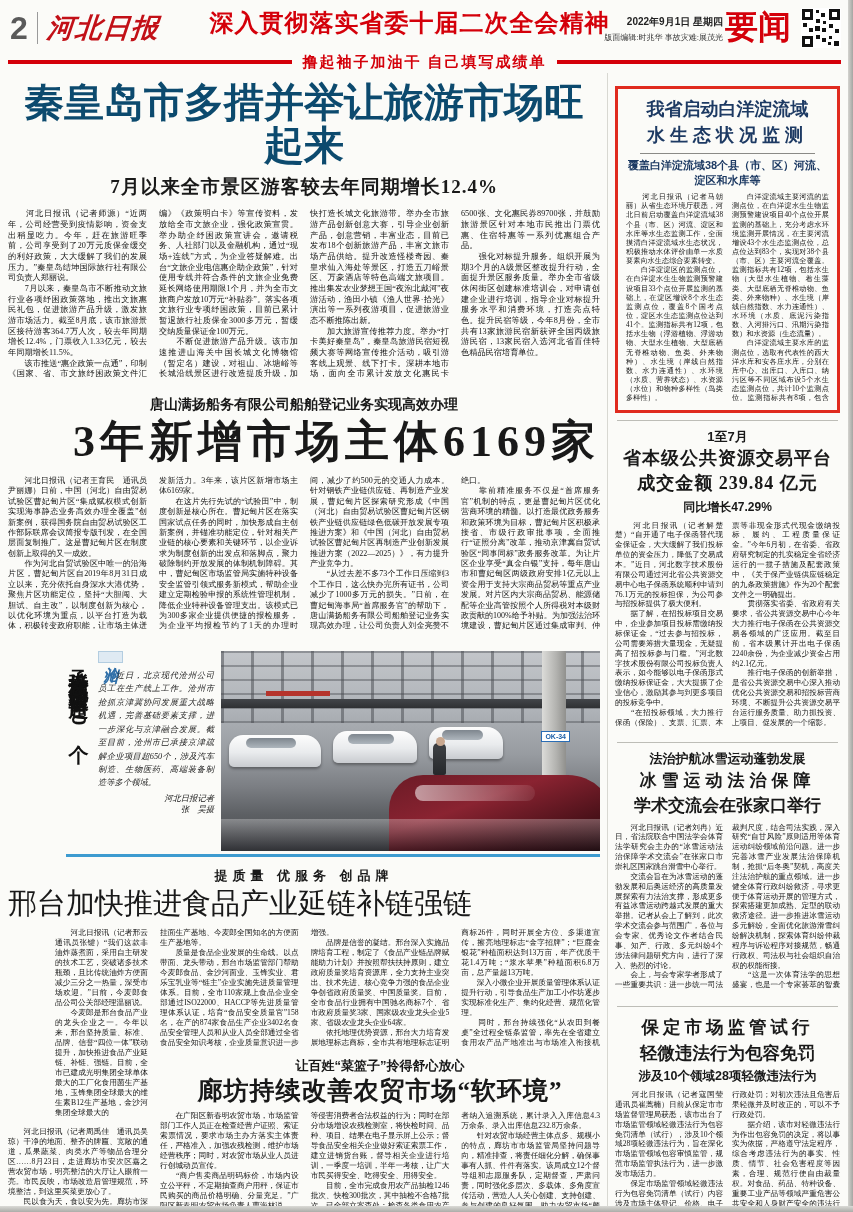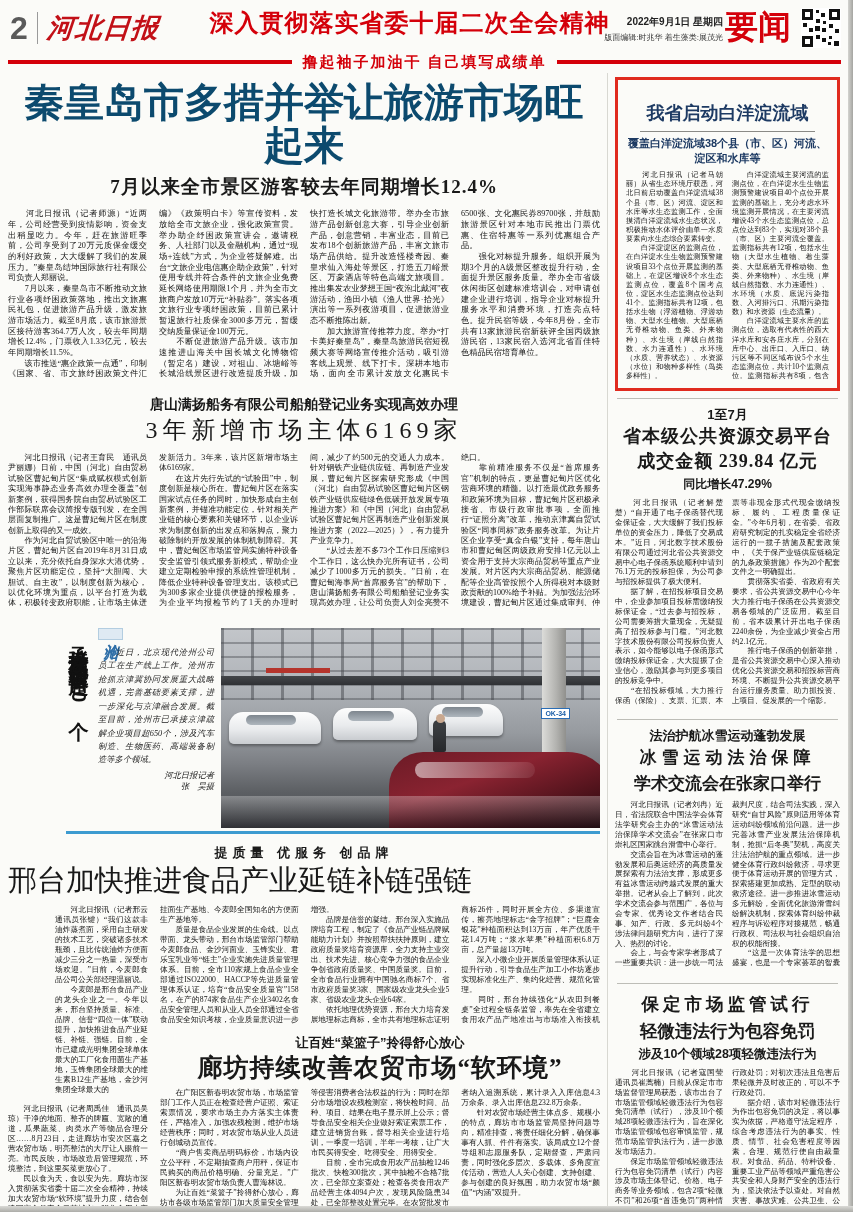--- a/index.html
+++ b/index.html
@@ -36,21 +36,21 @@
   .art-body{font-family:"Liberation Serif",serif;text-align:justify;white-space:pre-line;overflow:hidden;color:#141414;}
 
   
   .qhd-title{font-family:"Liberation Sans",sans-serif;font-weight:900;font-size:40px;text-align:center;
              line-height:1.08;margin-top:8px;color:#0c4a6e;letter-spacing:0px;}
   .qhd-sub{font-weight:bold;font-size:19px;text-align:center;margin:7px 0 9px;letter-spacing:1px;}
   .qhd-body{column-count:4;column-gap:12px;font-size:8.2px;line-height:1.3;height:178px;}
 
   
   .cfd-over{text-align:center;font-family:"Liberation Sans",sans-serif;font-weight:bold;font-size:14px;margin-top:9px;}
-  .cfd-title{text-align:center;font-weight:400;font-size:24px;letter-spacing:5px;margin:3px 0 8px;line-height:1.15;}
+  .cfd-title{text-align:right;font-weight:700;font-size:44px;letter-spacing:5px;margin:3px 0 8px;line-height:1.15;}
   .cfd-body{column-count:4;column-gap:12px;font-size:8px;line-height:1.3;height:166px;}
 
   
   .photo-box{margin:9px 0 0 58px;height:200px;display:flex;border-bottom:3px solid #3d9bd0;padding-bottom:3px;}
   .photo-vtitle{writing-mode:vertical-rl;font-family:"Liberation Sans",sans-serif;font-weight:900;
                 font-size:20px;letter-spacing:3px;line-height:1;padding:2px 1px 0 3px;color:#111;}
   .photo-mid{width:116px;padding:0 7px 0 8px;display:flex;flex-direction:column;}
   .region-badge{align-self:flex-start;writing-mode:vertical-rl;font-style:italic;font-weight:bold;font-size:15px;
                 color:#2f6fa8;background:#dfeaf3;border:1px solid #b3cde0;padding:3px 2px;letter-spacing:2px;}
   .photo-caption{font-size:8.3px;line-height:1.62;font-style:italic;text-align:justify;white-space:pre-line;
@@ -87,21 +87,21 @@
   .bf-left{width:140px;font-size:7.7px;line-height:1.3;}
   .bf-left .blk{margin-bottom:9px;margin-left:47px;}
   .bf-right{flex:1;margin-left:12px;}
   .xt-rest{column-count:3;column-gap:12px;font-size:7.7px;line-height:1.3;height:120px;}
   .lf-head{text-align:center;margin:9px 0 7px;}
   .lf-over{font-family:"Liberation Sans",sans-serif;font-weight:bold;font-size:13px;}
   .lf-title{font-weight:900;font-size:25px;letter-spacing:1px;margin-top:2px;line-height:1.1;}
   .lf-rest{column-count:3;column-gap:12px;font-size:7.7px;line-height:1.3;height:158px;}
 
   
-  .byd-box{border:3px solid #e02b1f;padding:20px 8px 5px;margin-top:4px;}
+  .byd-box{border:3px solid #e02b1f;padding:7px 8px 5px;margin-top:13px;}
   .byd-title{text-align:center;color:#1d3a63;font-weight:900;font-size:18px;line-height:1.45;}
   .byd-title .sp{letter-spacing:5px;}
   .byd-rule{border-top:1px solid #8a8a86;margin:5px 14px 4px;}
   .byd-sub{text-align:center;color:#1d3a63;font-family:"Liberation Sans",sans-serif;font-weight:bold;font-size:11px;margin-bottom:5px;}
   .byd-body{column-count:2;column-gap:9px;font-size:7.2px;line-height:1.27;height:212px;}
 
   .rc-sep{border-top:1px solid #bdbdb7;margin:7px 2px;}
   .rc-over{text-align:center;font-family:"Liberation Sans",sans-serif;font-weight:bold;font-size:13px;}
   .trade-title{text-align:center;font-weight:900;font-size:18px;line-height:1.4;letter-spacing:1px;}
   .trade-sub{text-align:center;font-weight:bold;font-size:12px;font-family:"Liberation Sans",sans-serif;margin:2px 0 5px;}
@@ -125,21 +125,21 @@
     <div class="h-left">
       <span class="page-num">2</span>
       <span class="masthead">河北日报</span>
     </div>
     <div class="banner-wrap">
       <div class="banner-title">深入贯彻落实省委十届二次全会精神</div>
     </div>
     <div class="h-right">
       <div class="pub-info">
         <div class="pub-date">2022年9月1日 星期四</div>
-        <div class="pub-editors">版面编辑:时兆华 着生藻类:展茂光</div>
+        <div class="pub-editors">版面编辑:时兆华 事故灾难:展茂光</div>
       </div>
       <div class="section-label">要闻</div>
     </div>
     <div class="qr">
       <svg viewBox="0 0 40 40" width="40" height="40">
         <rect x="0" y="0" width="40" height="40" fill="#fff"></rect>
         <rect x="1" y="1" width="11" height="11" fill="#111"></rect>
           <rect x="4" y="4" width="5" height="5" fill="#fff"></rect>
         <rect x="28" y="1" width="11" height="11" fill="#111"></rect>
           <rect x="31" y="4" width="5" height="5" fill="#fff"></rect>
@@ -256,20 +256,21 @@
 　　针对农贸市场经营主体点多、规模小的特点，廊坊市市场监管局坚持问题导向，精准排查，将责任细化分解，确保事事有人抓、件件有落实。该局成立12个督导组和志愿服务队，定期督查，严肃问责，同时强化多层次、多载体、多角度宣传活动，营造人人关心创建、支持创建、参与创建的良好氛围，助力农贸市场“颜值”“内涵”双提升。</div>
         </div>
       </div>
     </div>
 
     <div class="right-col">
 
       <div class="byd-box">
         <div class="byd-title">
           <div>我省启动白洋淀流域</div>
+          <div class="sp">水生态状况监测</div>
         </div>
         <div class="byd-rule"></div>
         <div class="byd-sub">覆盖白洋淀流域38个县（市、区）河流、淀区和水库等</div>
         <div class="art-body byd-body">　　河北日报讯（记者马朝丽）从省生态环境厅获悉，河北日前启动覆盖白洋淀流域38个县（市、区）河流、淀区和水库等水生态监测工作，全面摸清白洋淀流域水生态状况，积极推动水体评价由单一水质要素向水生态综合要素转变。
 　　白洋淀淀区的监测点位，在白洋淀水生生物监测预警建设项目33个点位开展监测的基础上，在淀区增设8个水生态监测点位，覆盖8个国考点位，淀区水生态监测点位达到41个。监测指标共有12项，包括水生物（浮游植物、浮游动物、大型水生植物、大型底栖无脊椎动物、鱼类、外来物种）、水生境（岸线自然指数、水力连通性）、水环境（水质、营养状态）、水资源（水位）和物种多样性（鸟类多样性）。
 　　白洋淀流域主要河流的监测点位，在白洋淀水生生物监测预警建设项目40个点位开展监测的基础上，充分考虑水环境监测开展情况，在主要河流增设43个水生态监测点位，总点位达到83个，实现对38个县（市、区）主要河流全覆盖。监测指标共有12项，包括水生物（大型水生植物、着生藻类、大型底栖无脊椎动物、鱼类、外来物种）、水生境（岸线自然指数、水力连通性）、水环境（水质、底泥污染指数、入河排污口、汛期污染指数）和水资源（生态流量）。
 　　白洋淀流域主要水库的监测点位，选取有代表性的西大洋水库和安各庄水库，分别在库中心、出库口、入库口、纳污区等不同区域布设5个水生态监测点位，共计10个监测点位。监测指标共有8项，包含水生物（鱼类、水华、大型水生植物、外来物种）、水生境（岸线自然指数）、水环境（水质、营养状态）、水资源（水体交换率）。</div>
       </div>
 
       <div class="rc-sep"></div>

